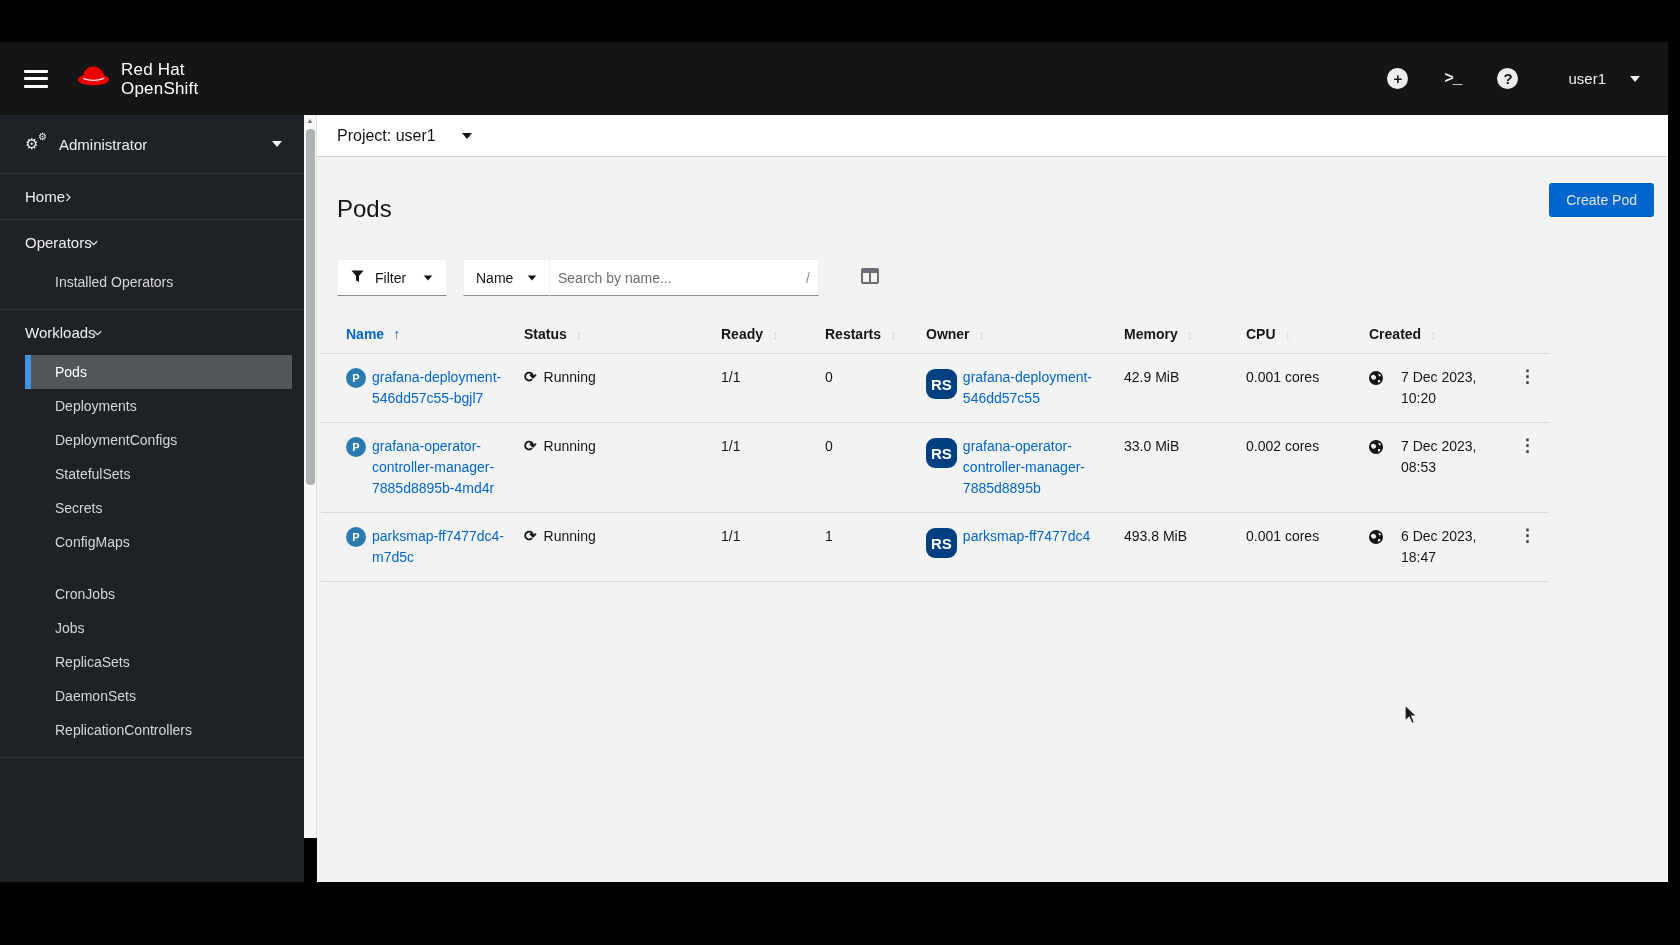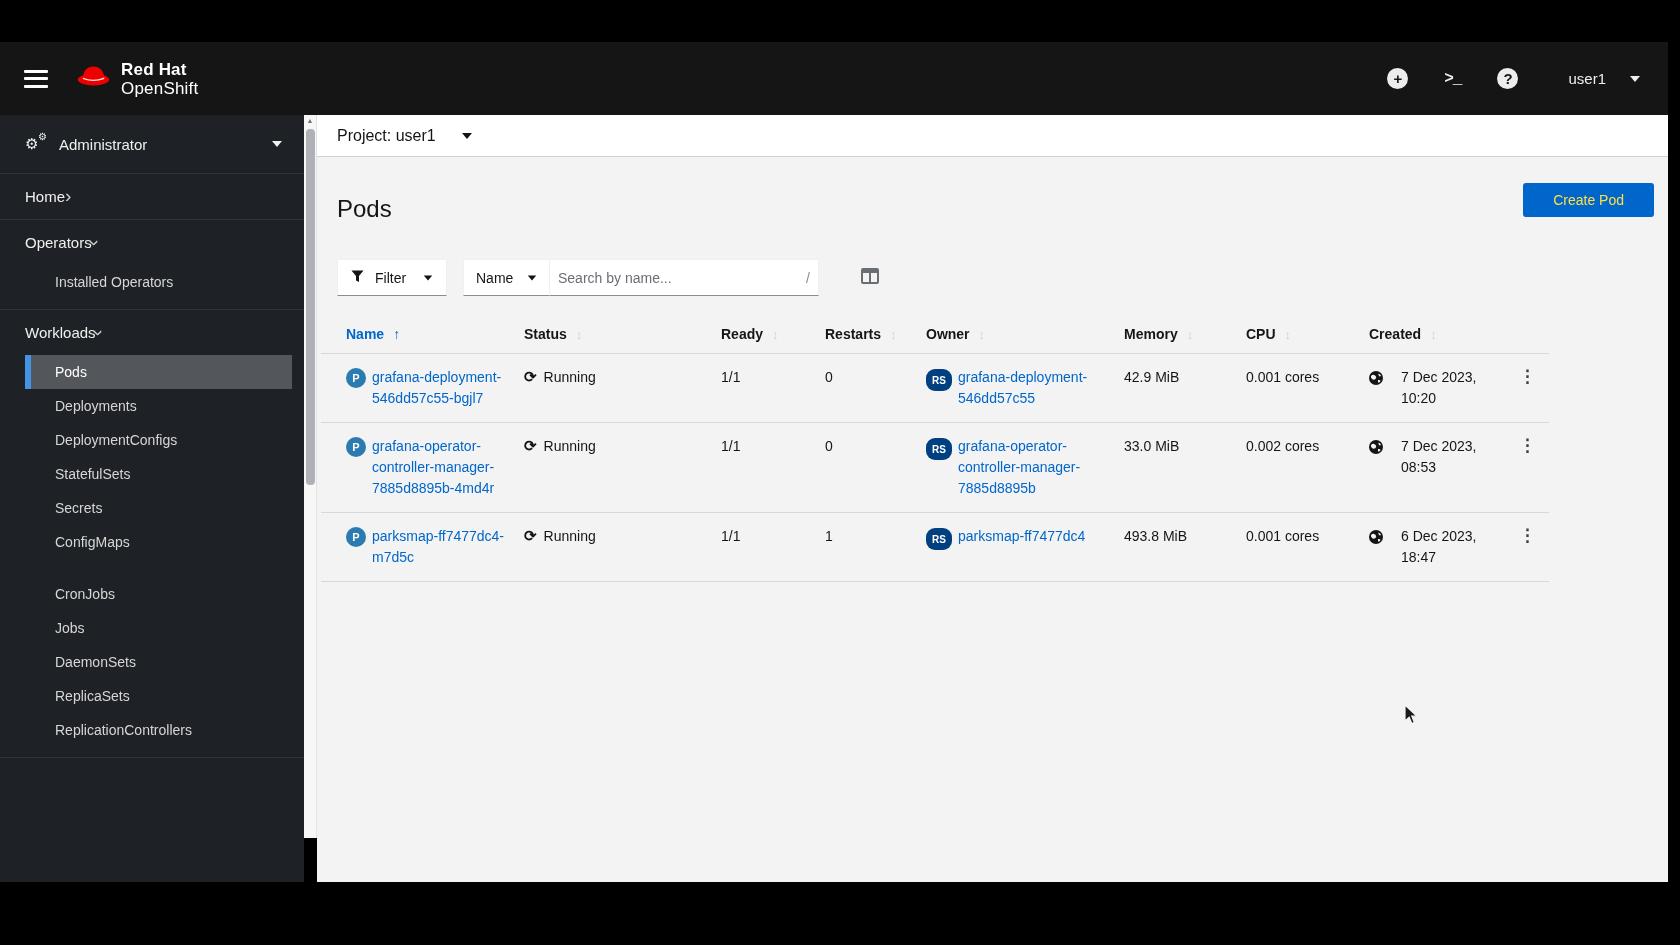--- a/index.html
+++ b/index.html
@@ -6,21 +6,21 @@
   html,body { width:1680px; height:945px; background:#000; font-family:"Liberation Sans", sans-serif; overflow:hidden; }
   .stage { position:relative; width:1680px; height:945px; background:#000; }
 
   
   .masthead { position:absolute; left:0; top:42px; width:1668px; height:73px; background:#151515; display:flex; align-items:center; justify-content:space-between; padding:0 28px 0 24px; }
   .mast-left { display:flex; align-items:center; gap:26px; }
   .hamburger { width:24px; height:18px; display:flex; flex-direction:column; justify-content:space-between; cursor:pointer; }
   .hamburger span { display:block; height:3px; background:#fff; border-radius:1px; }
   .brand { display:flex; align-items:center; gap:9px; }
   .brand-text { color:#fff; font-size:17px; line-height:19px; letter-spacing:.2px; }
-  .brand-line1 { font-weight:bold; }
+  .brand-line1 { font-weight:normal; }
   .brand-line2 { font-weight:normal; }
   .mast-right { display:flex; align-items:center; gap:36px; }
   .mast-icon-circle { width:21px; height:21px; border-radius:50%; background:#ededed; color:#151515; display:flex; align-items:center; justify-content:center; font-size:15px; font-weight:bold; cursor:pointer; }
   .terminal-glyph { color:#ededed; font-family:"Liberation Mono", monospace; font-size:16px; font-weight:bold; letter-spacing:-1px; cursor:pointer; }
   .user-menu { display:flex; align-items:center; gap:24px; color:#ededed; font-size:15px; margin-left:14px; cursor:pointer; }
   .caret-down { display:inline-block; width:0; height:0; border-left:5px solid transparent; border-right:5px solid transparent; border-top:6px solid currentColor; }
 
   
   .sidebar { position:absolute; left:0; top:115px; width:304px; height:767px; background:#1e2125; color:#f0f0f0; overflow:hidden; }
   .perspective { display:flex; align-items:center; gap:12px; padding:20px 22px 20px 25px; border-bottom:1px solid #31343a; cursor:pointer; }
@@ -43,21 +43,21 @@
   .vscroll-thumb { position:absolute; left:2px; top:14px; width:9px; height:356px; background:#aeb2b6; border-radius:4px; }
 
   
   .content { position:absolute; left:317px; top:115px; width:1351px; height:767px; background:#f3f3f3; }
   .project-bar { height:42px; background:#fff; border-bottom:1px solid #d2d2d2; display:flex; align-items:center; padding-left:20px; }
   .project-label { font-size:16px; color:#151515; }
   .project-bar .caret-down { margin-left:26px; color:#151515; }
 
   .page-head { display:flex; align-items:flex-start; justify-content:space-between; padding:26px 14px 0 20px; }
   .page-title { font-size:24px; font-weight:500; color:#151515; padding-top:12px; }
-  .btn-primary { background:#0066cc; color:#fde047; border:none; font-size:14px; font-family:inherit; padding:9px 30px; border-radius:3px; cursor:pointer; }
+  .btn-primary { background:#0066cc; color:#e5e5e5; border:none; font-size:14px; font-family:inherit; padding:9px 17px; border-radius:3px; cursor:pointer; }
 
   .toolbar { display:flex; align-items:flex-start; margin:36px 0 0 20px; }
   .control { background:#fff; height:37px; display:flex; align-items:center; border:1px solid #f0f0f0; border-bottom:1px solid #8a8d90; }
   .filter-select { width:110px; padding:0 13px; gap:11px; margin-right:16px; cursor:pointer; }
   .filter-label, .name-label { font-size:14px; color:#151515; flex:1; }
   .control .caret-down { border-top-color:#151515; transform:scale(.85); }
   .name-select { width:86px; padding:0 12px; gap:8px; cursor:pointer; border-right:none; }
   .search-box { width:270px; padding:0 8px; justify-content:space-between; }
   .search-input { border:none; outline:none; font-size:14px; font-family:inherit; color:#151515; width:210px; background:transparent; }
   .search-input::placeholder { color:#6a6e73; }
@@ -74,21 +74,21 @@
   .th.sorted { color:#0066cc; }
   .th.sorted .sort-asc { display:inline; }
   .row { border-top:1px solid #d8d8d8; padding-top:13px; padding-bottom:13px; font-size:14px; color:#151515; line-height:21px; }
   .pods-table .bottom-line { border-top:1px solid #d8d8d8; width:1228px; }
   .cell { padding-right:10px; }
   .name-cell, .owner-cell { display:flex; gap:6px; align-items:flex-start; }
   .res-link { color:#0066cc; text-decoration:none; overflow-wrap:break-word; min-width:0; cursor:pointer; }
   .name-cell .res-link { max-width:142px; }
   .owner-cell .res-link { max-width:155px; }
   .badge-pod { flex:none; width:20px; height:20px; border-radius:50%; background:#2b7bb0; color:#fff; font-size:11px; font-weight:bold; display:flex; align-items:center; justify-content:center; margin-top:1px; }
-  .badge-rs { flex:none; min-width:26px; height:22px; border-radius:9px; background:#004080; color:#fff; font-size:10px; font-weight:bold; display:flex; align-items:center; justify-content:center; padding:0 5px; margin-top:2px; }
+  .badge-rs { flex:none; min-width:26px; height:30px; border-radius:9px; background:#004080; color:#fff; font-size:15px; font-weight:bold; display:flex; align-items:center; justify-content:center; padding:0 5px; margin-top:2px; }
   .status-cell { display:flex; align-items:flex-start; gap:7px; }
   .sync-icon { font-size:15px; font-weight:bold; line-height:20px; color:#151515; }
   .created-cell { display:flex; gap:18px; align-items:flex-start; }
   .globe { margin-top:3px; flex:none; }
   .kebab { text-align:center; font-size:17px; font-weight:bold; color:#3c3f42; letter-spacing:0; cursor:pointer; line-height:20px; }
 
   
   .fake-cursor { position:absolute; left:1404px; top:704px; }
 </style>
 </head>
@@ -185,24 +185,24 @@
             <div class="subnav-item">
         <span></span>
       </div>
             <div class="subnav-item">
         <span>CronJobs</span>
       </div>
             <div class="subnav-item">
         <span>Jobs</span>
       </div>
             <div class="subnav-item">
+        <span>ReplicaSets</span>
+      </div>
+            <div class="subnav-item">
         <span>DaemonSets</span>
-      </div>
-            <div class="subnav-item">
-        <span>ReplicaSets</span>
       </div>
             <div class="subnav-item">
         <span>ReplicationControllers</span>
       </div>
           </div>
         </div>
       </div>
 
   </nav>
 

